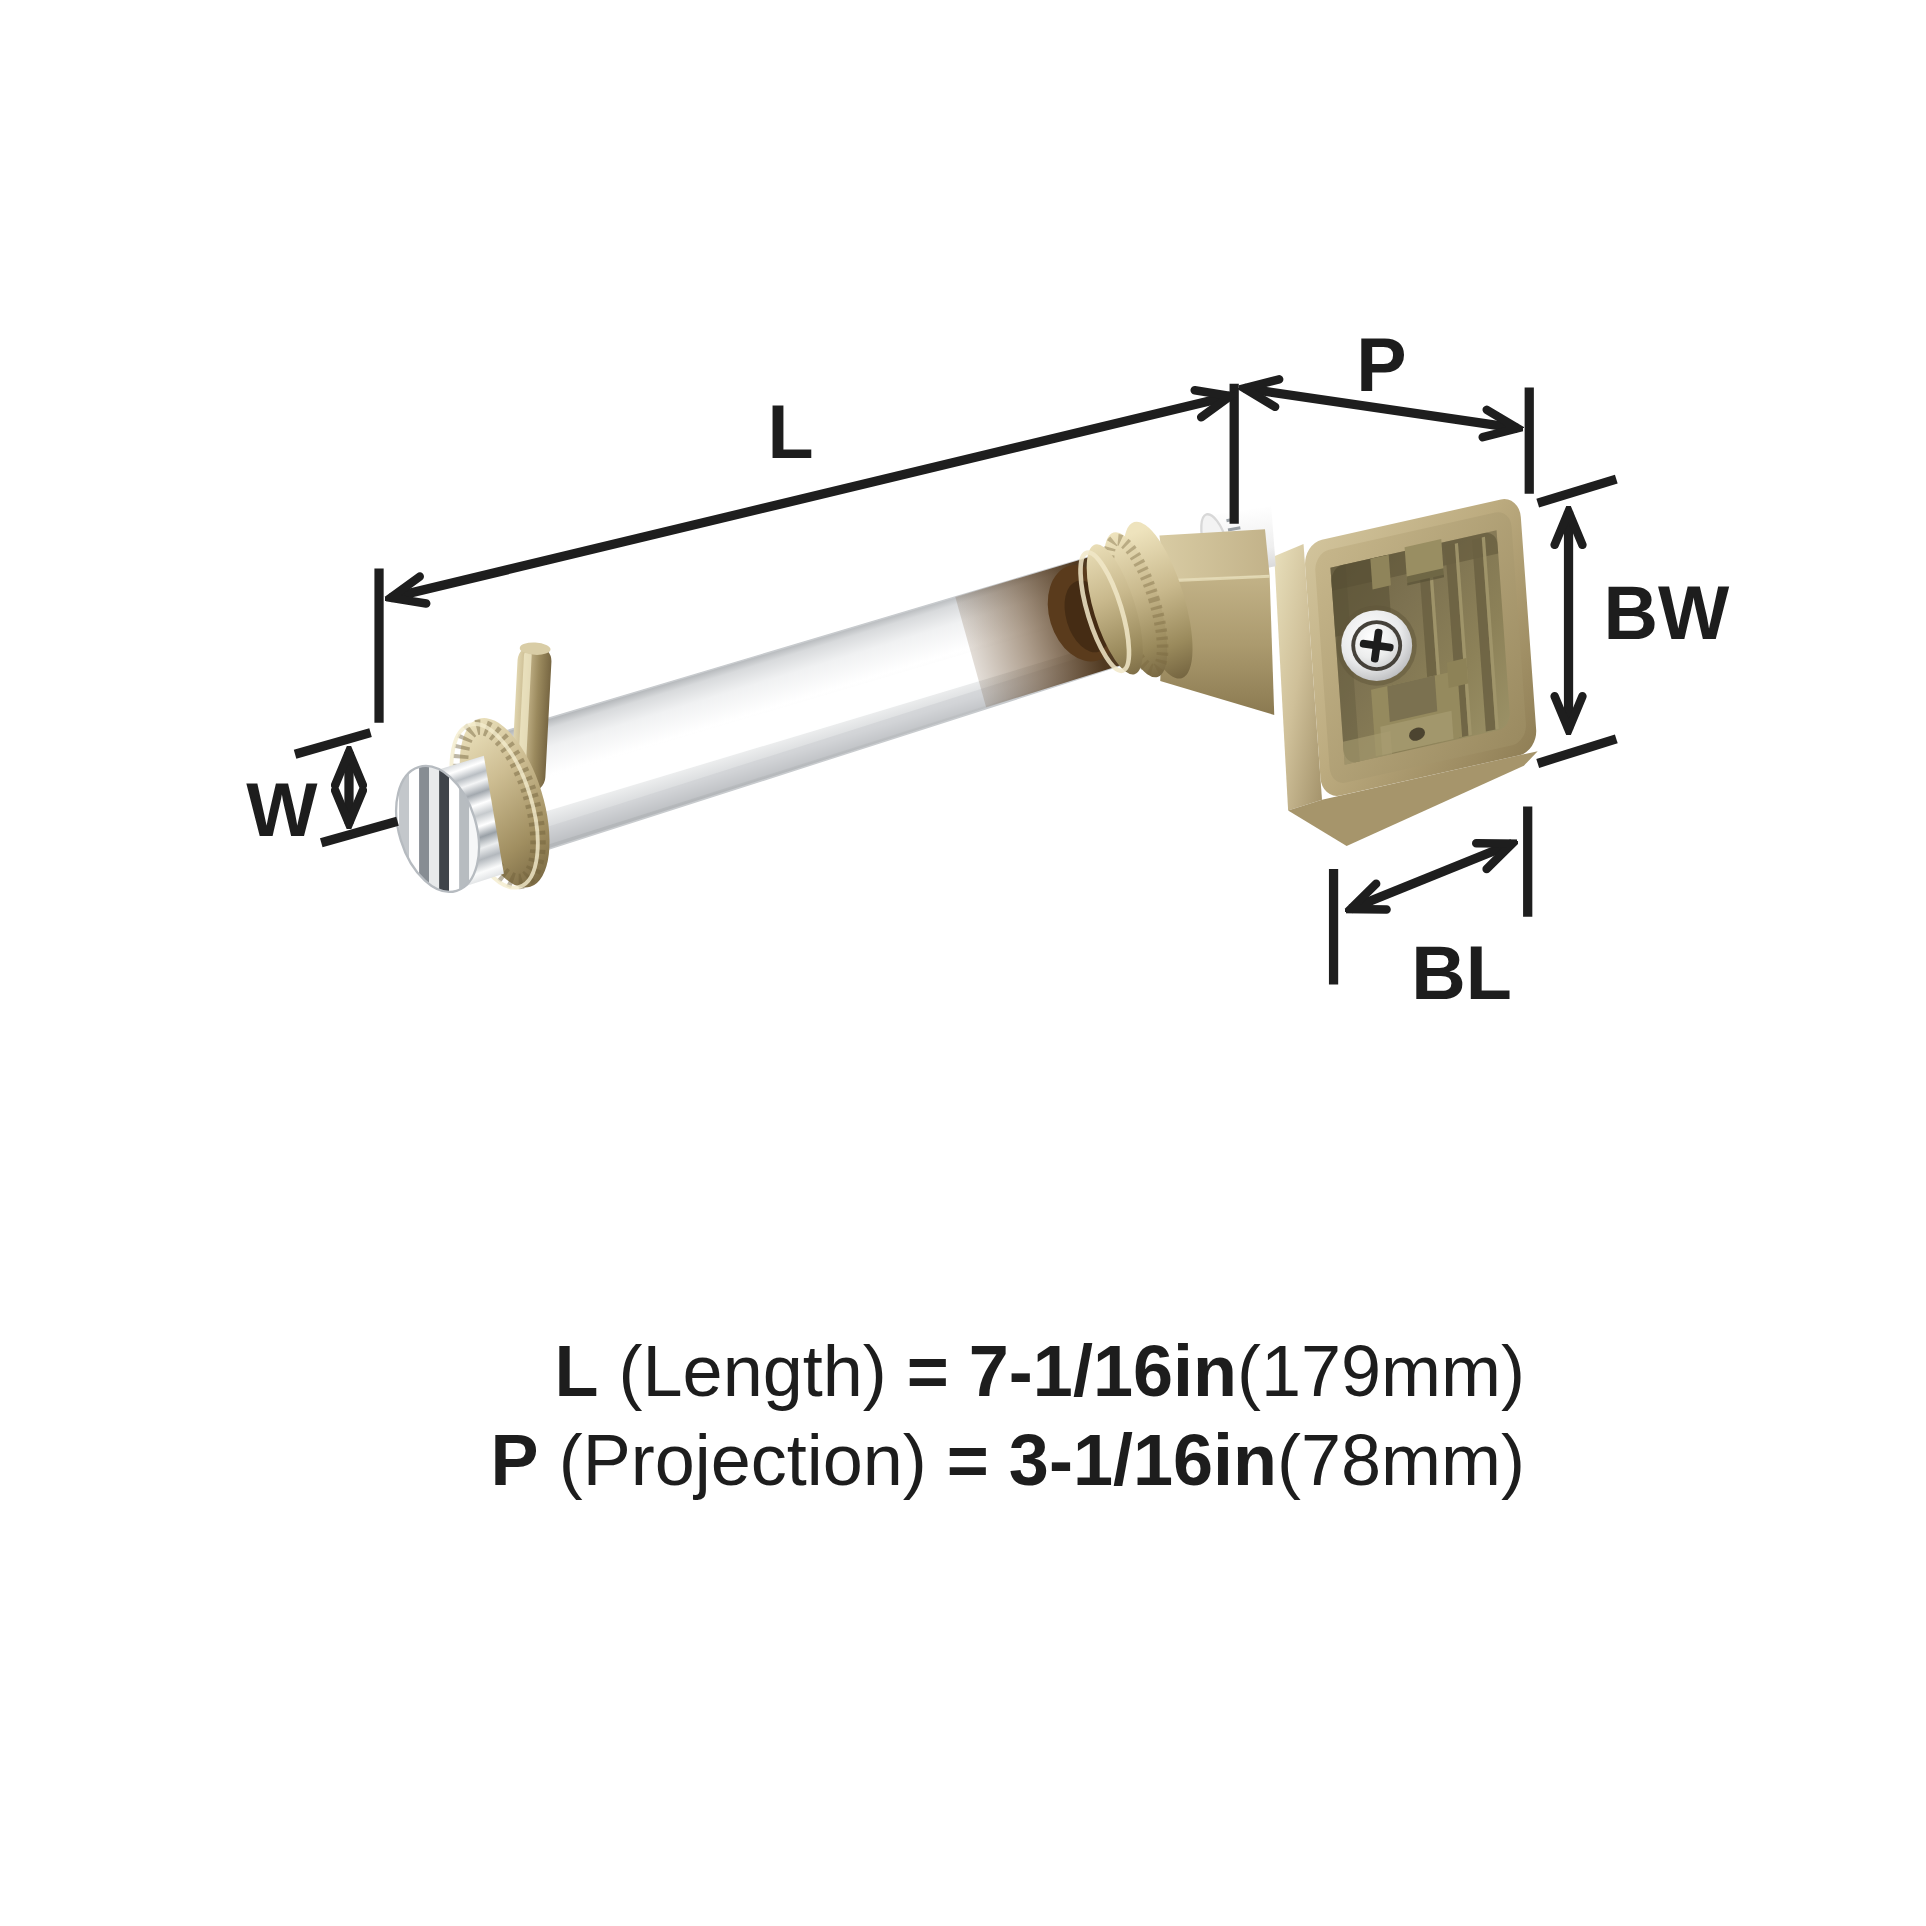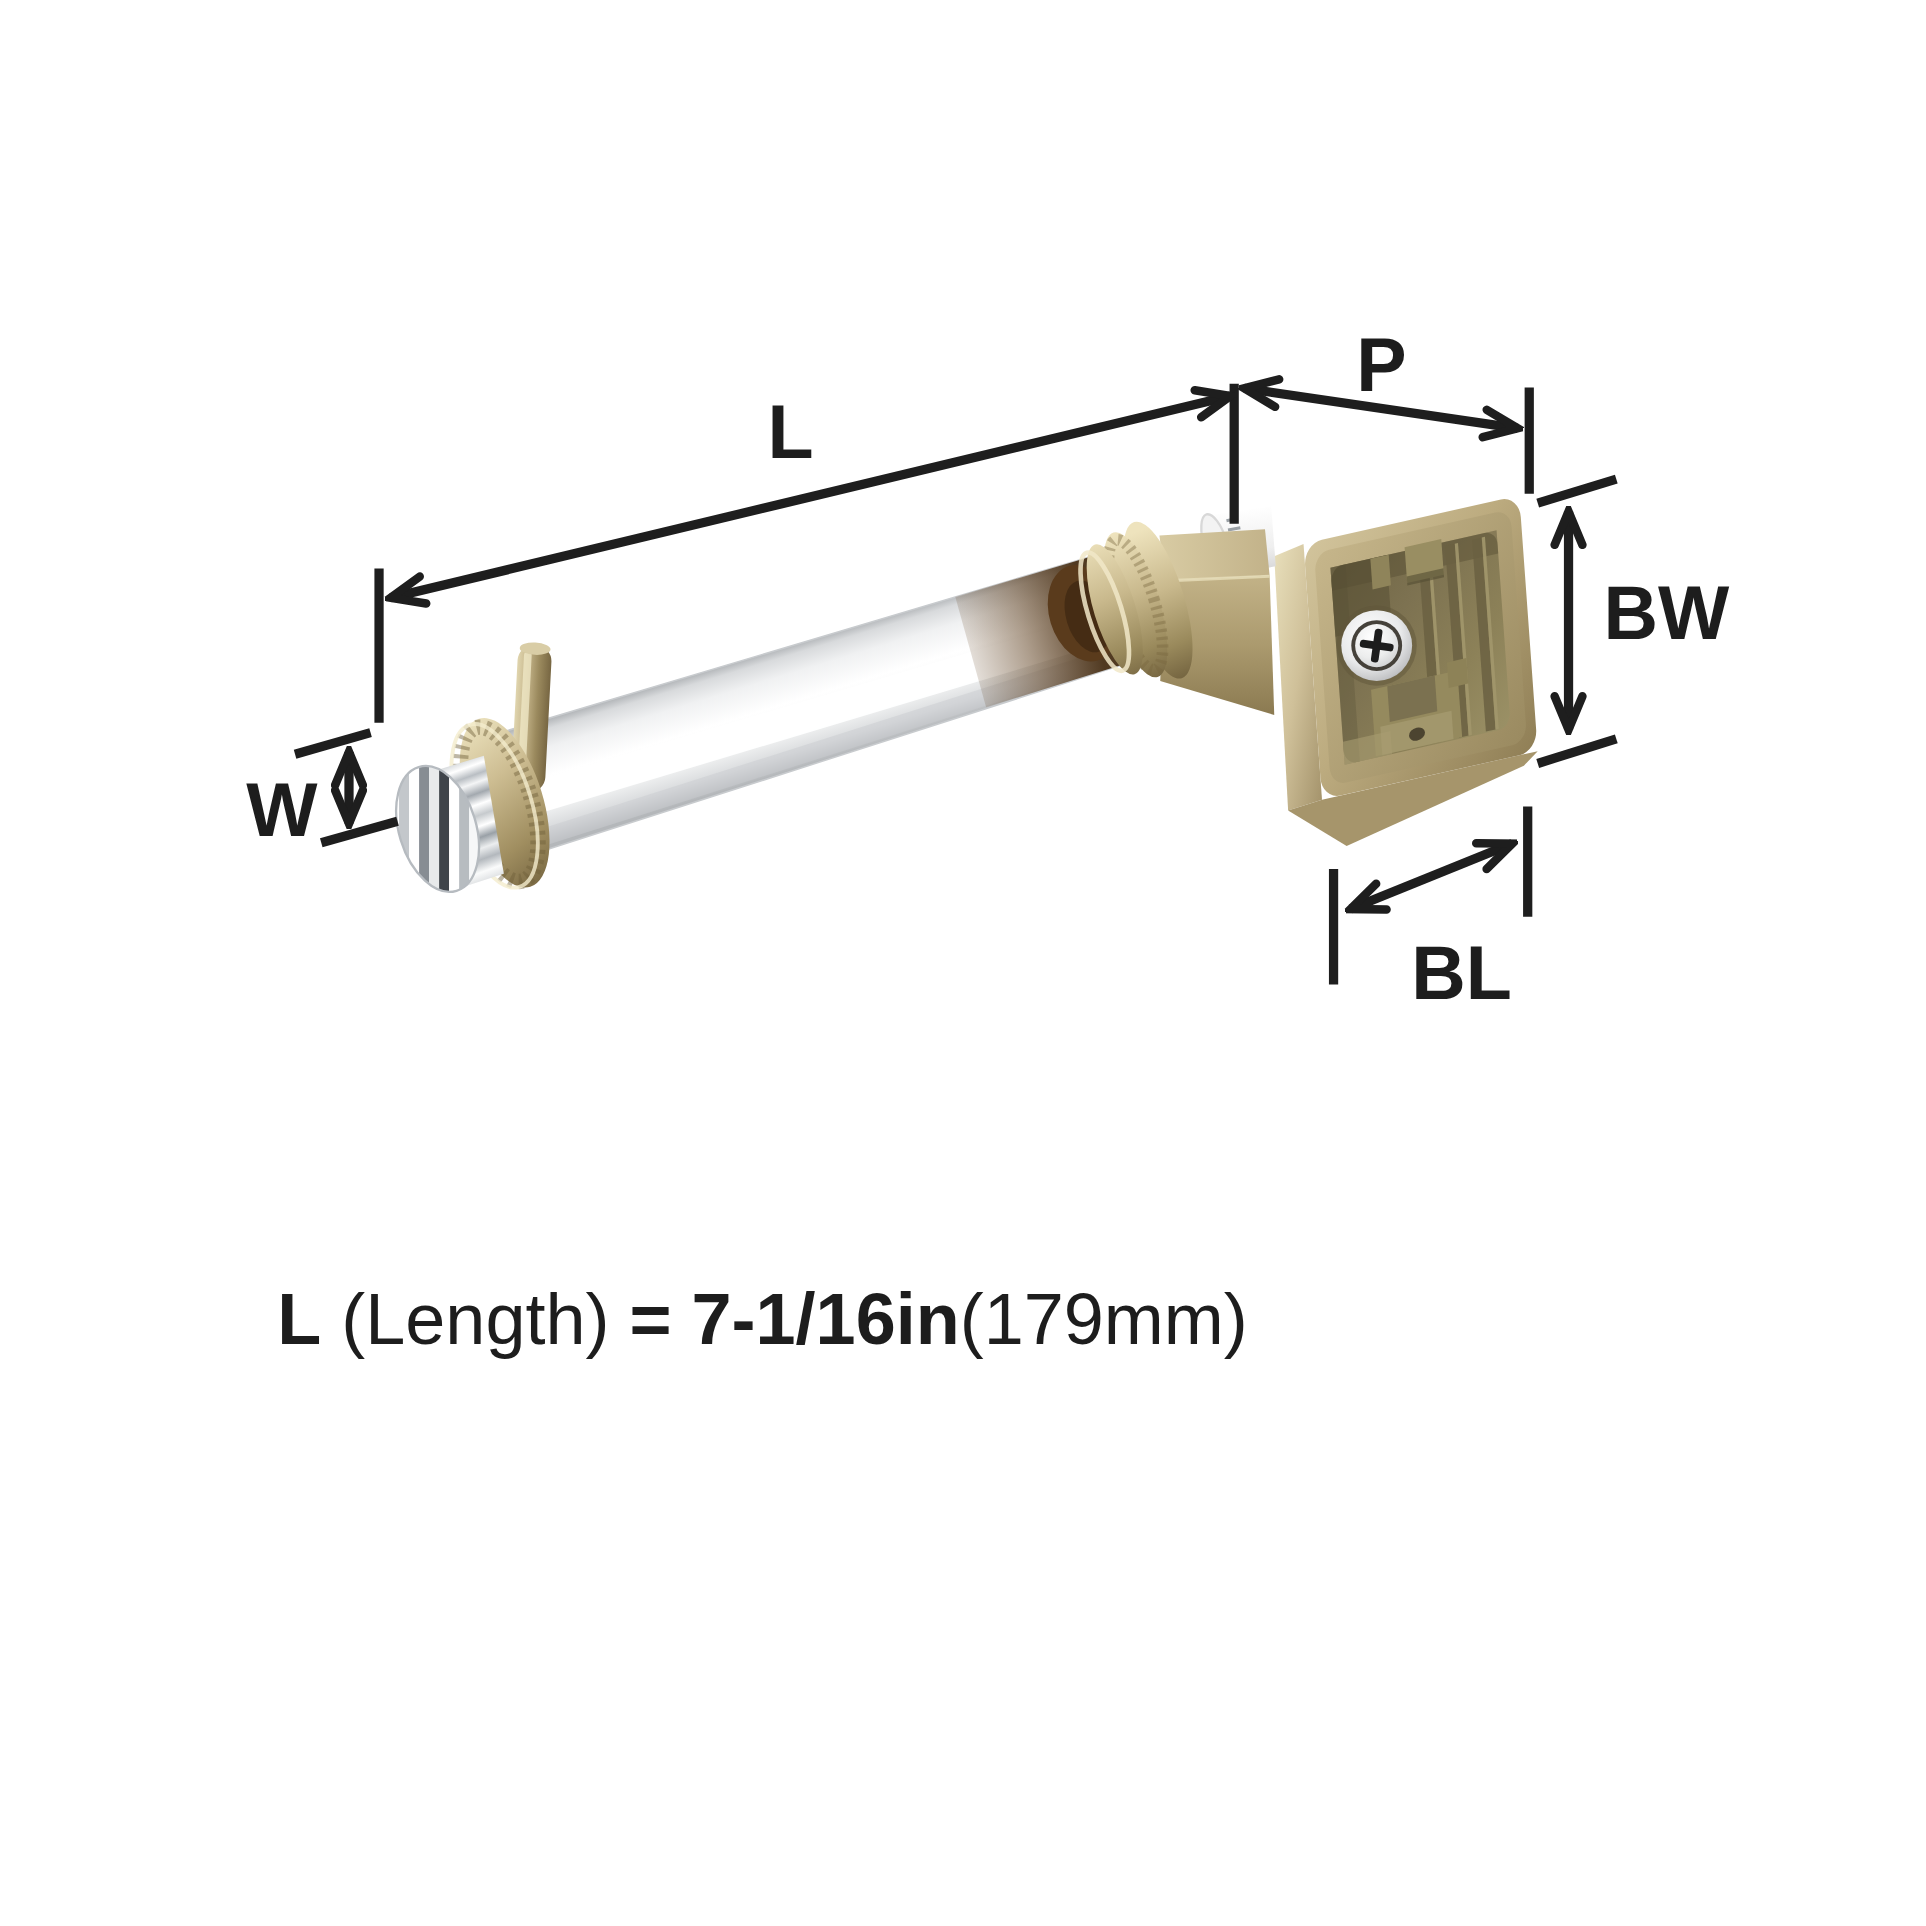--- a/index.html
+++ b/index.html
@@ -1,20 +1,20 @@
 <!DOCTYPE html>
 <html style="font-size:12.3px"><head>
 <meta charset="utf-8">
 <style>
   html,body{margin:0;padding:0;background:#ffffff;}
   .stage{position:relative;width:1926px;height:1926px;background:#ffffff;overflow:hidden;
          font-family:"Liberation Sans", sans-serif;}
   .diagram-svg{position:absolute;left:0;top:0;}
   .dim-label{font-family:"Liberation Sans", sans-serif;font-weight:700;font-size:98px;fill:#1d1d1d;}
-  .specs{position:absolute;left:0;top:1275px;width:1525px;text-align:center;
+  .specs{position:absolute;left:0;top:1327px;width:1525px;text-align:right;
          color:#1d1d1d;font-size:72px;line-height:89px;font-weight:400;white-space:nowrap;}
   .specs .b{font-weight:700;}
 </style>
 </head>
 <body>
 
 <div class="stage">
 
 <svg class="diagram-svg" width="1926" height="1926" viewBox="0 0 2500 2500">
   <defs>
@@ -262,16 +262,22 @@
   <text class="dim-label" x="1897" y="1297" text-anchor="middle">BL</text>
 </svg>
 
 <div class="specs">
   <div class="spec-line">
     <span class="b">L</span>
     <span>(Length)</span>
     <span class="b">=</span>
     <span class="b">7-1/16in</span><span>(179mm)</span>
   </div>
+  <div class="spec-line">
+    <span class="b">P</span>
+    <span>(Projection)</span>
+    <span class="b">=</span>
+    <span class="b">3-1/16in</span><span>(78mm)</span>
+  </div>
 </div>
 
 </div>
 
 
 </body></html>

